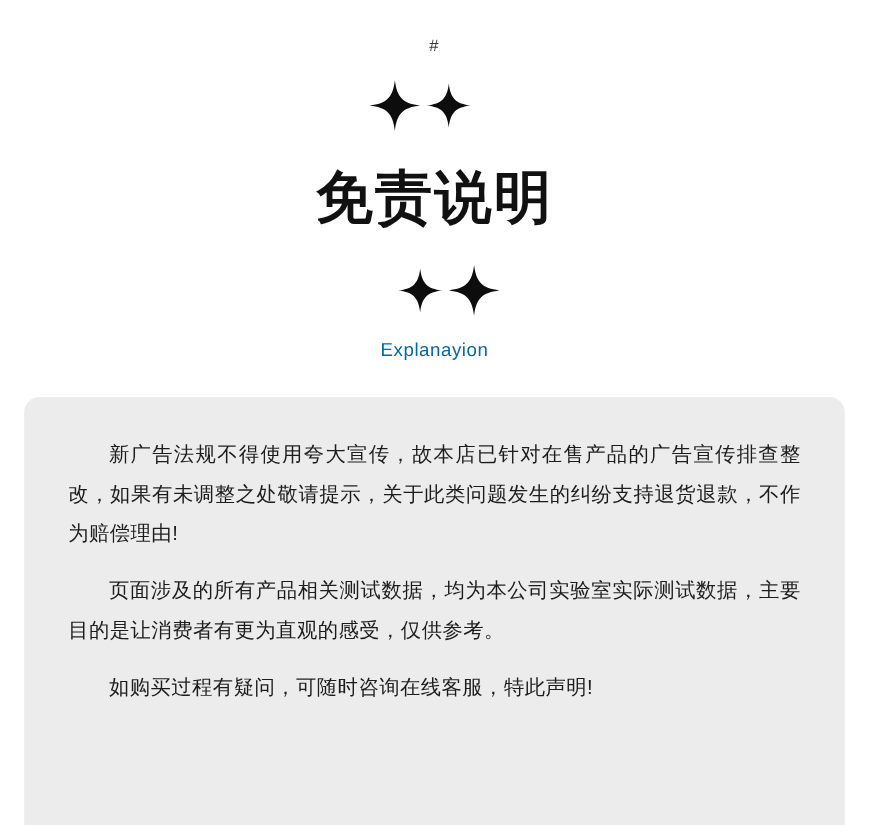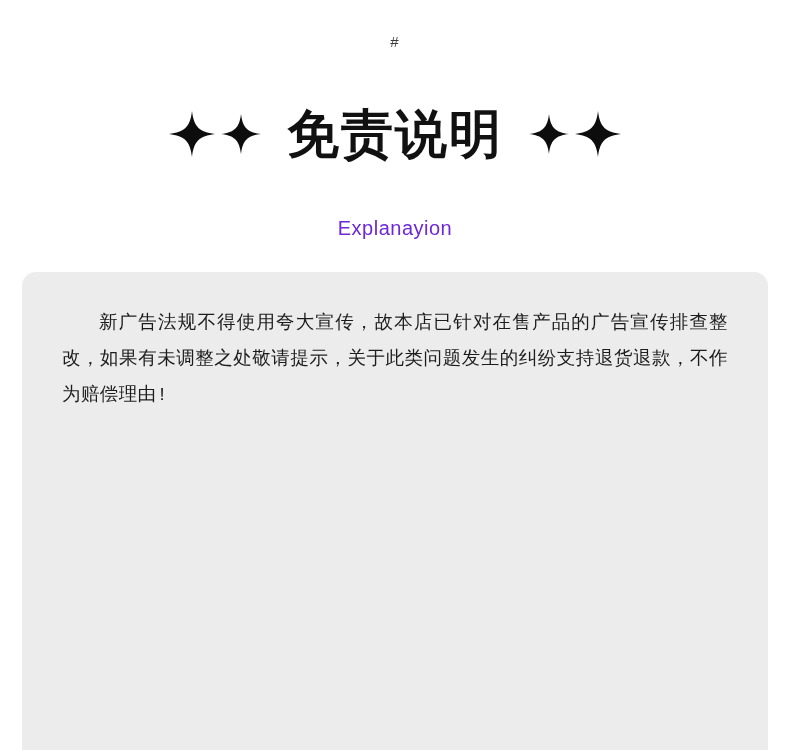--- a/index.html
+++ b/index.html
@@ -28,20 +28,21 @@
     padding-top: 34px;
     line-height: 1;
     font-family: "Liberation Sans", sans-serif;
   }
   .title-row {
     display: flex;
     align-items: center;
     justify-content: center;
     gap: 0px;
     margin-top: 24px;
+    flex-direction: column;
   }
   .spark-group {
     display: flex;
     align-items: center;
     gap: 6px;
   }
   .spark-group.left {
     margin-right: 26px;
   }
   .spark-group.right {
@@ -57,35 +58,35 @@
     font-size: 52px;
     font-weight: bold;
     color: #111111;
     letter-spacing: 2px;
     line-height: 1;
     white-space: nowrap;
   }
   .subtitle {
     text-align: center;
     margin-top: 22px;
-    font-size: 20px;
-    color: #6d28d9;
+    font-size: 17px;
+    color: #0369a1;
     letter-spacing: 0.5px;
     font-family: "Liberation Sans", sans-serif;
   }
   .panel {
     margin: 32px 22px 0 22px;
     background: #ececec;
     border-radius: 14px;
     padding: 34px 40px 40px 40px;
     box-sizing: border-box;
     height: 503px;
   }
   .para {
-    font-family: Liberation Mono, monospace;
+    font-family: Liberation Sans, sans-serif;
     font-size: 18.5px;
     line-height: 1.95;
     color: #1c1c1c;
     text-indent: 2em;
     margin: 0 0 16px 0;
     text-align: justify;
     letter-spacing: 0.4px;
   }
   .para:last-child {
     margin-bottom: 0;
@@ -117,15 +118,17 @@
       <svg class="spark big" viewBox="0 0 100 100">
         <path d="M50 0 C54 34 66 46 100 50 C66 54 54 66 50 100 C46 66 34 54 0 50 C34 46 46 34 50 0 Z" fill="#0d0d0d"></path>
       </svg>
     </span>
   </div>
 
   <div class="subtitle">Explanayion</div>
 
   <div class="panel">
     <p class="para">新广告法规不得使用夸大宣传，故本店已针对在售产品的广告宣传排查整改，如果有未调整之处敬请提示，关于此类问题发生的纠纷支持退货退款，不作为赔偿理由!</p>
+    <p class="para">页面涉及的所有产品相关测试数据，均为本公司实验室实际测试数据，主要目的是让消费者有更为直观的感受，仅供参考。</p>
+    <p class="para">如购买过程有疑问，可随时咨询在线客服，特此声明!</p>
   </div>
 
 </div>
 
 </body></html>

